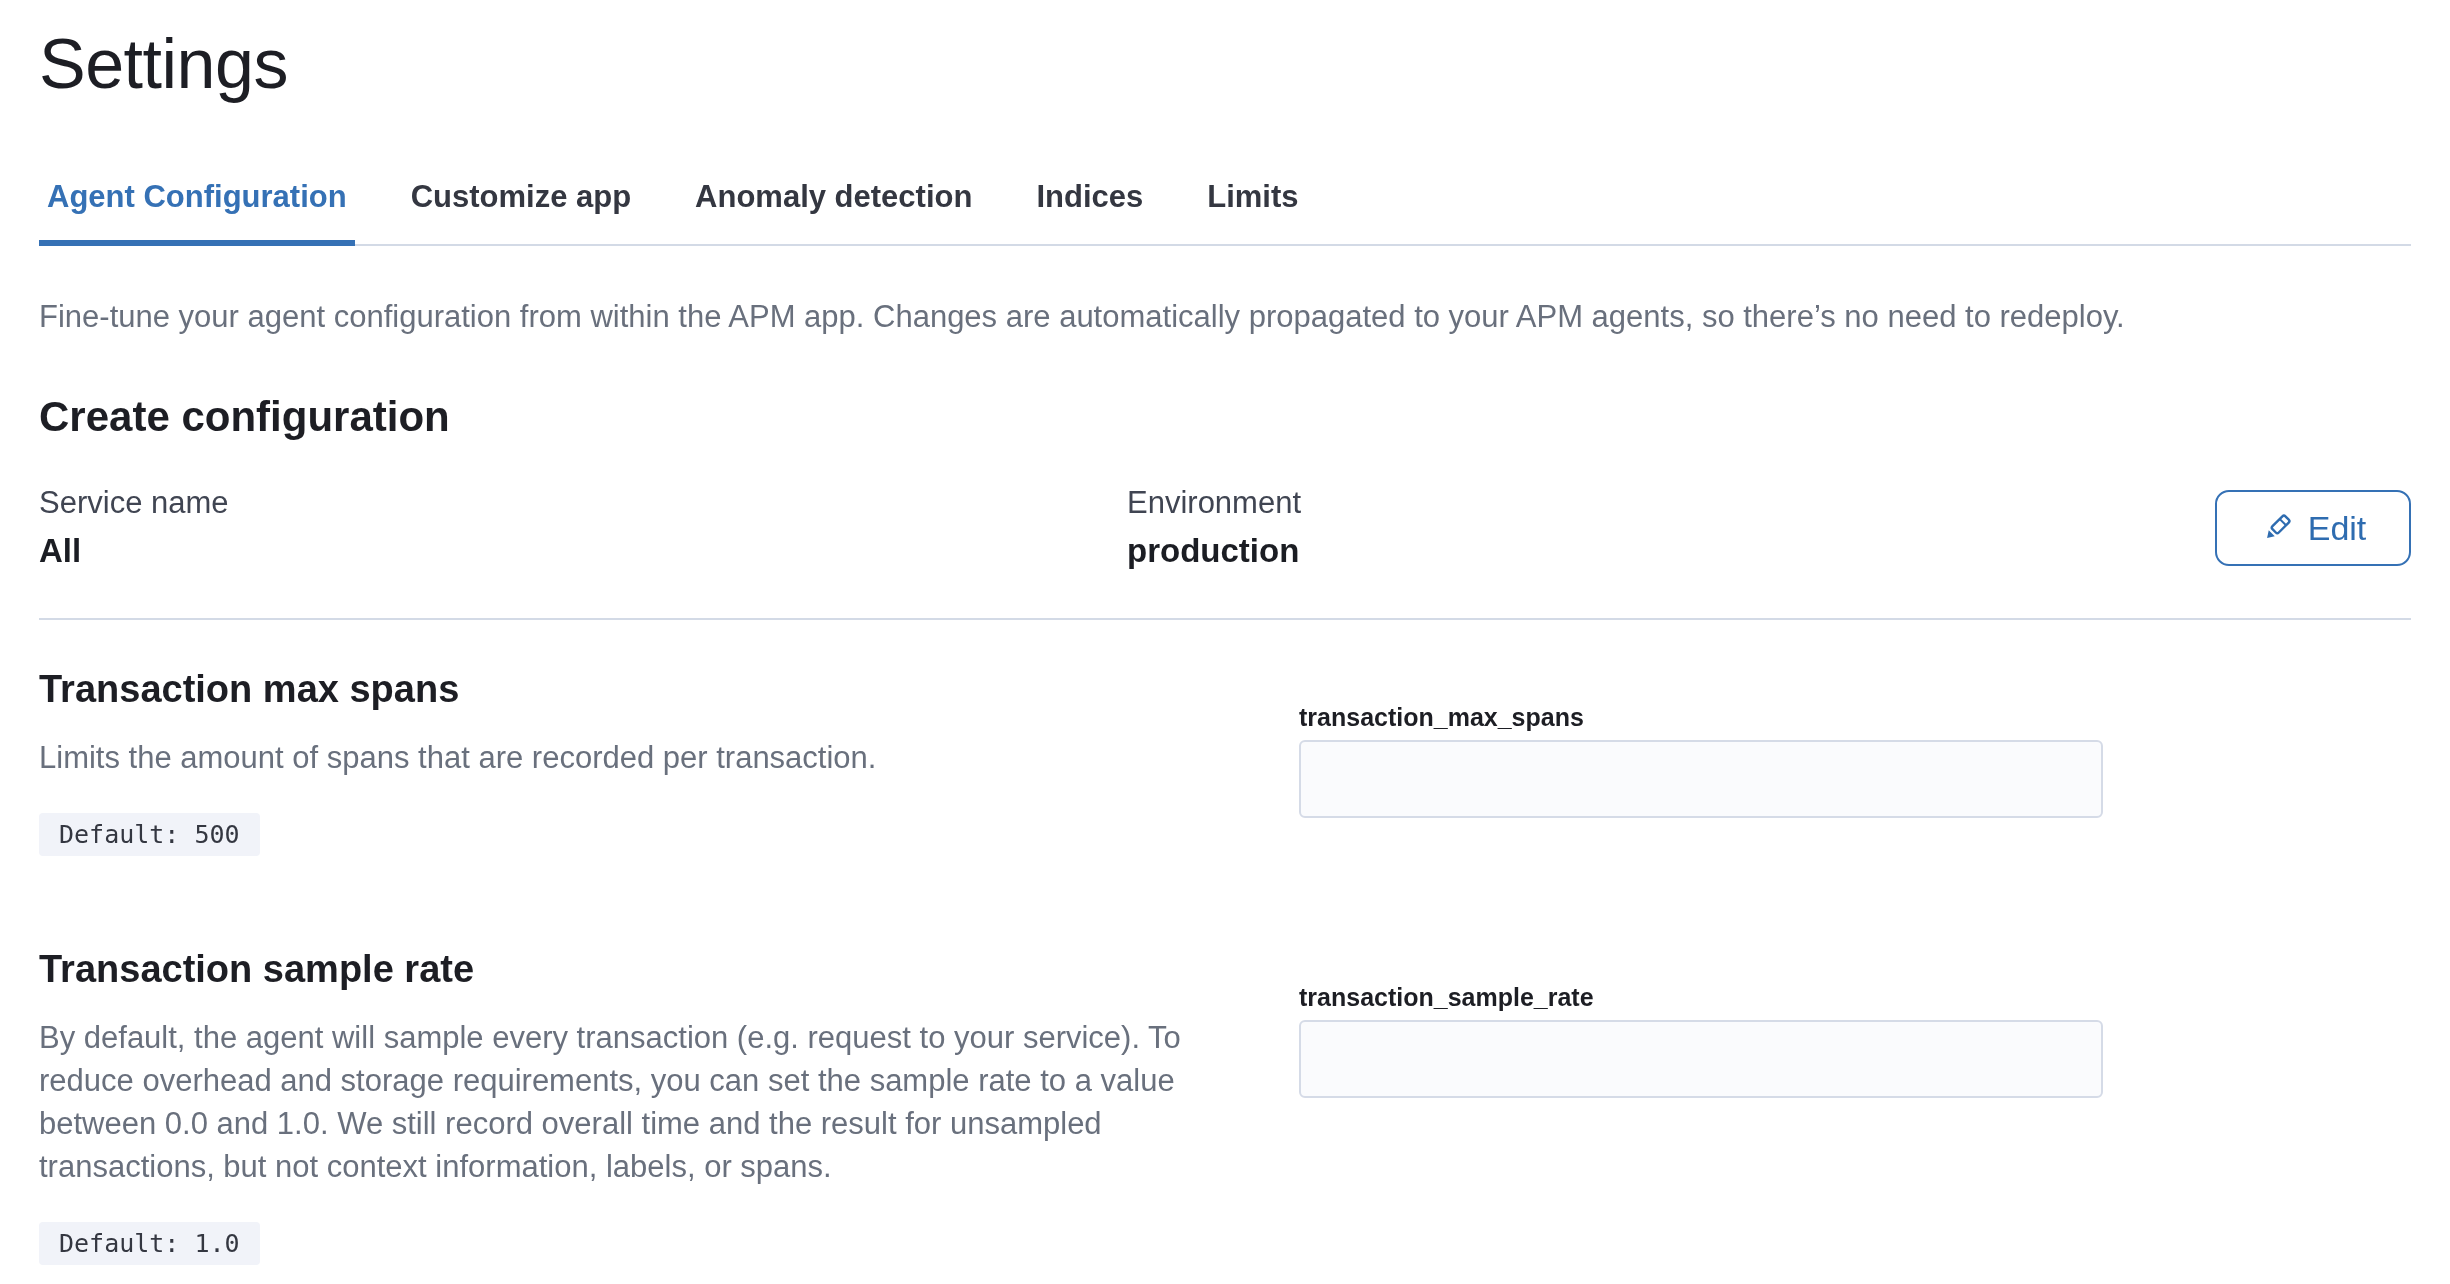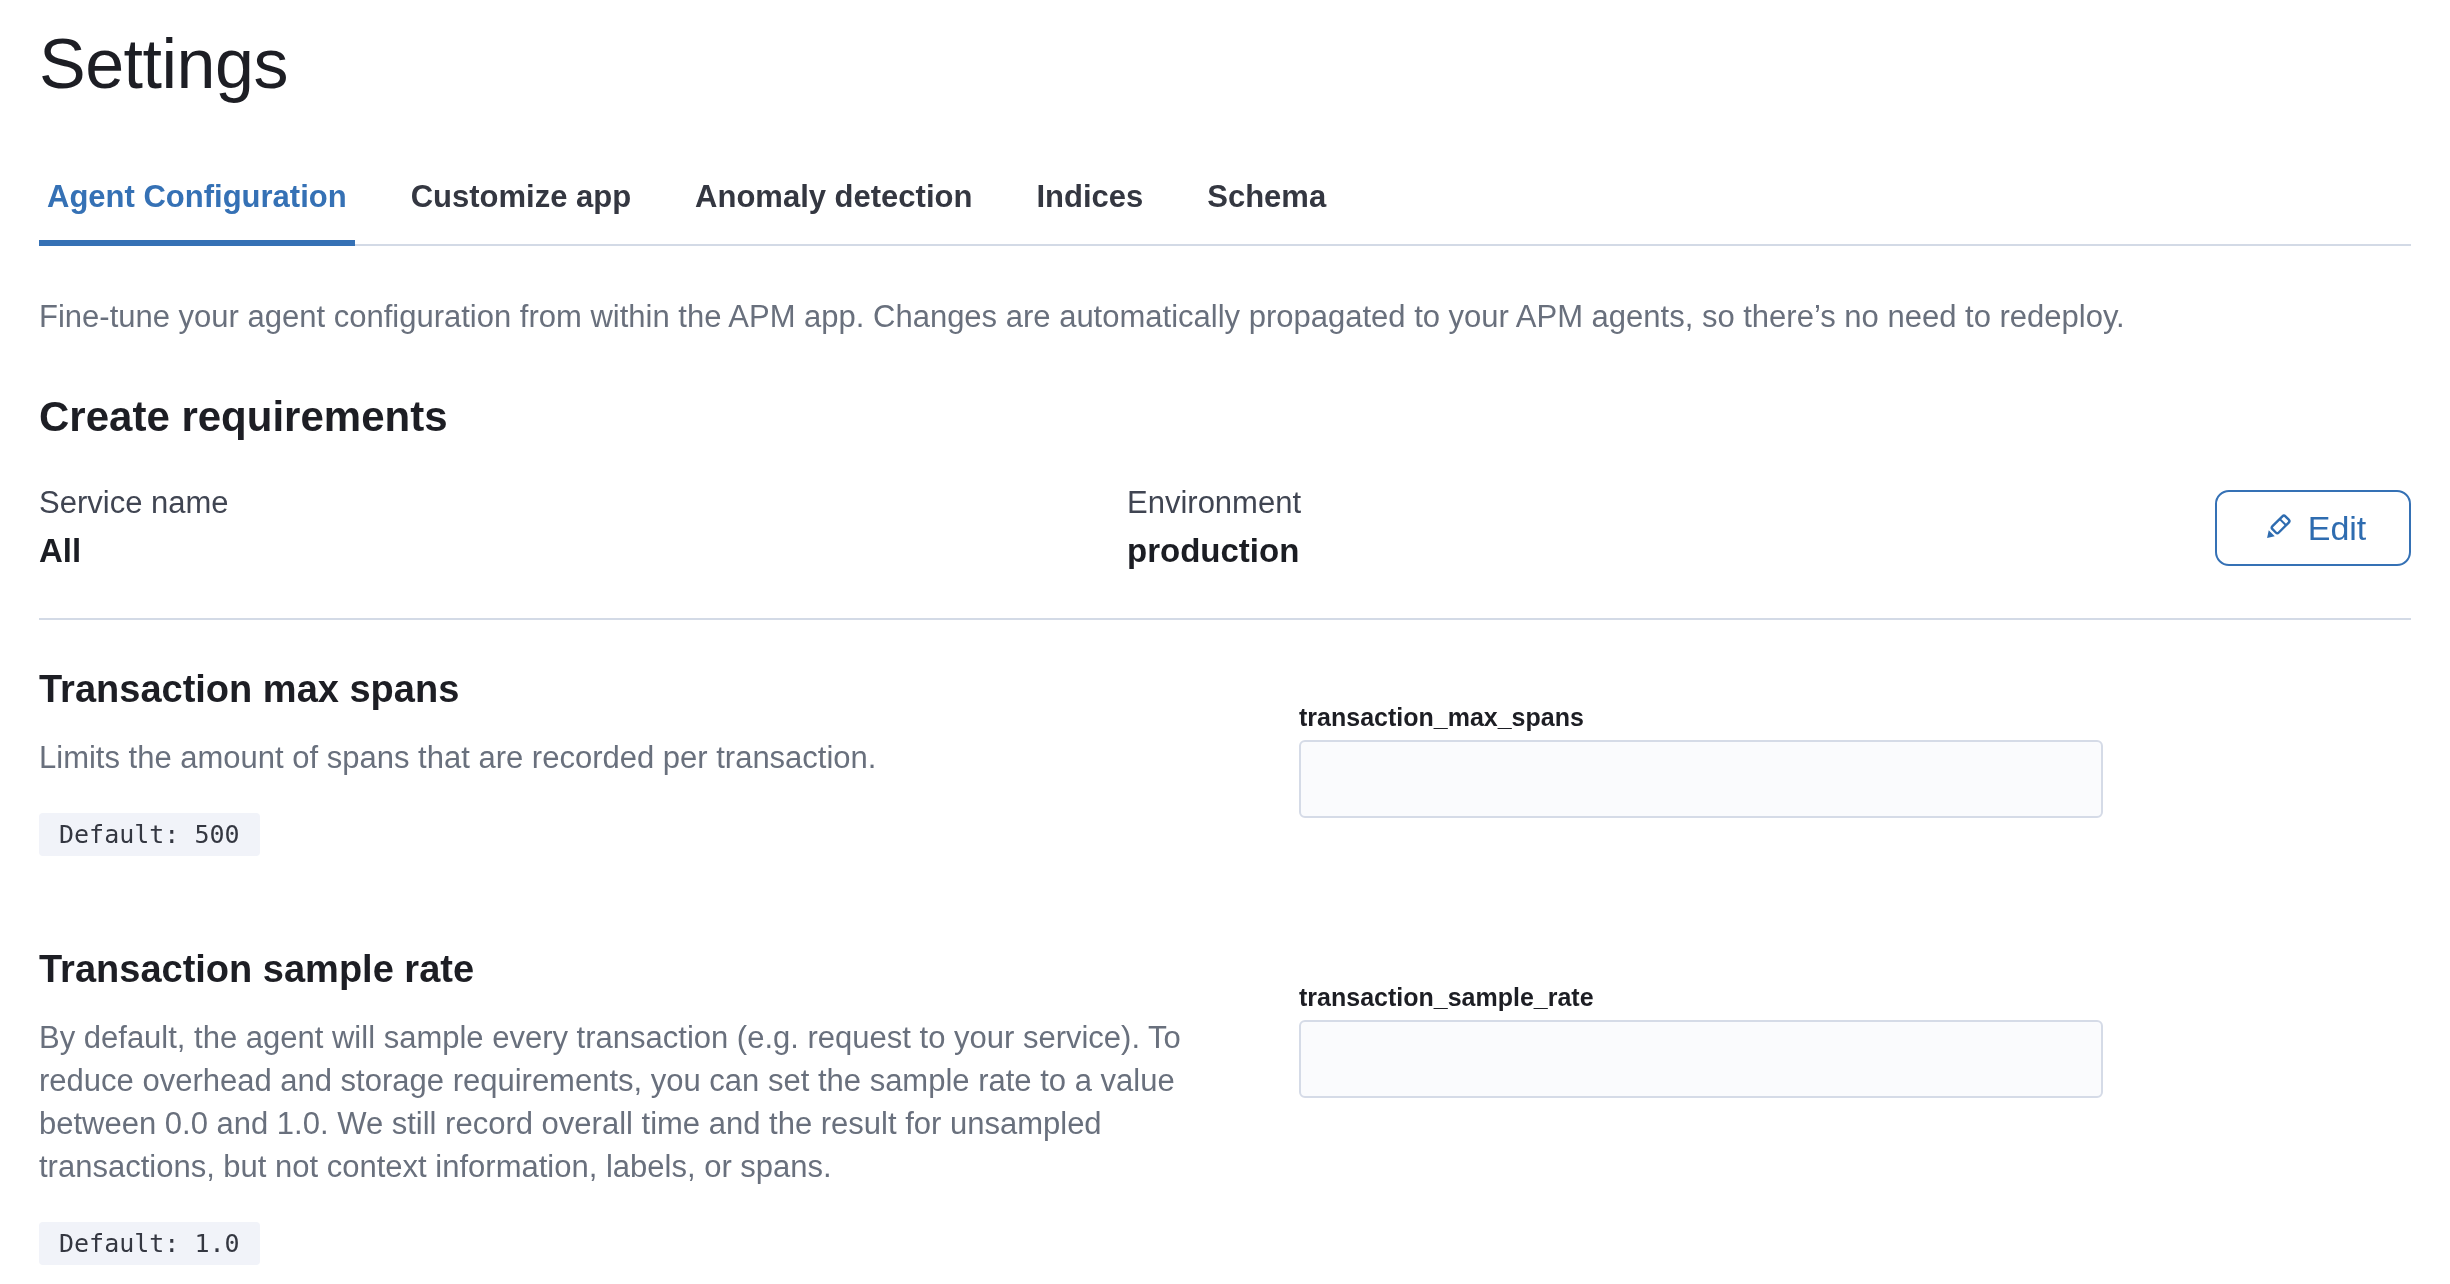--- a/index.html
+++ b/index.html
@@ -103,26 +103,26 @@
 
 <div class="page">
 
   <h1 class="page-title">Settings</h1>
 
   <nav class="tabs">
     <div class="tab active">Agent Configuration</div>
     <div class="tab">Customize app</div>
     <div class="tab">Anomaly detection</div>
     <div class="tab">Indices</div>
-    <div class="tab">Schema</div>
+    <div class="tab">Limits</div>
   </nav>
 
   <p class="intro">Fine-tune your agent configuration from within the APM app. Changes are automatically propagated to your APM agents, so there’s no need to redeploy.</p>
 
-  <h2 class="section-title">Create requirements</h2>
+  <h2 class="section-title">Create configuration</h2>
 
   <div class="config-row">
     <div class="config-col">
       <div class="field-name">Service name</div>
       <div class="field-value">All</div>
     </div>
     <div class="config-col">
       <div class="field-name">Environment</div>
       <div class="field-value">production</div>
     </div>

